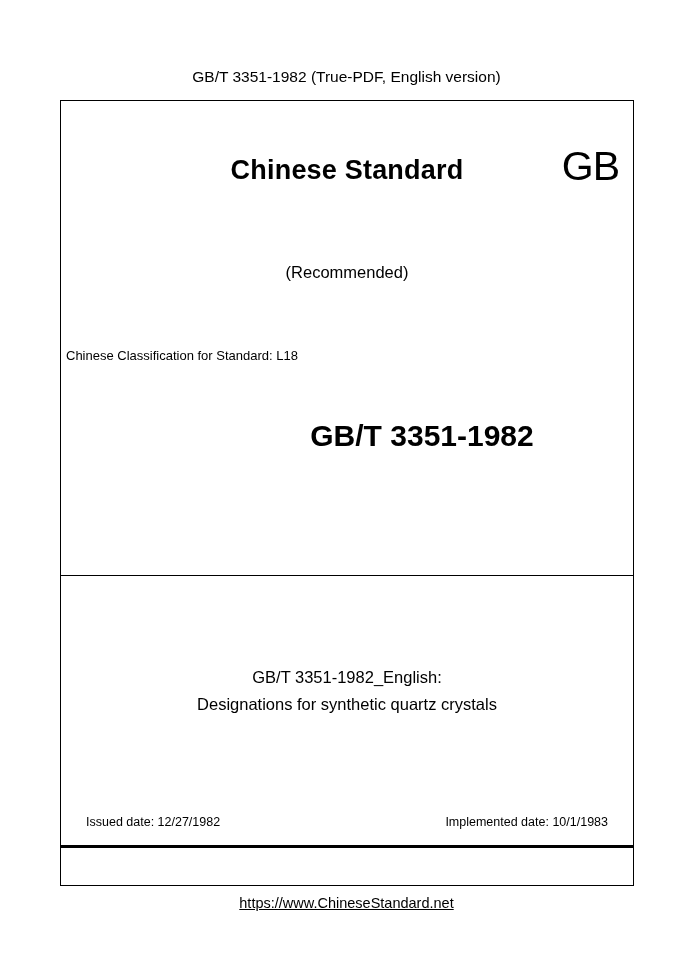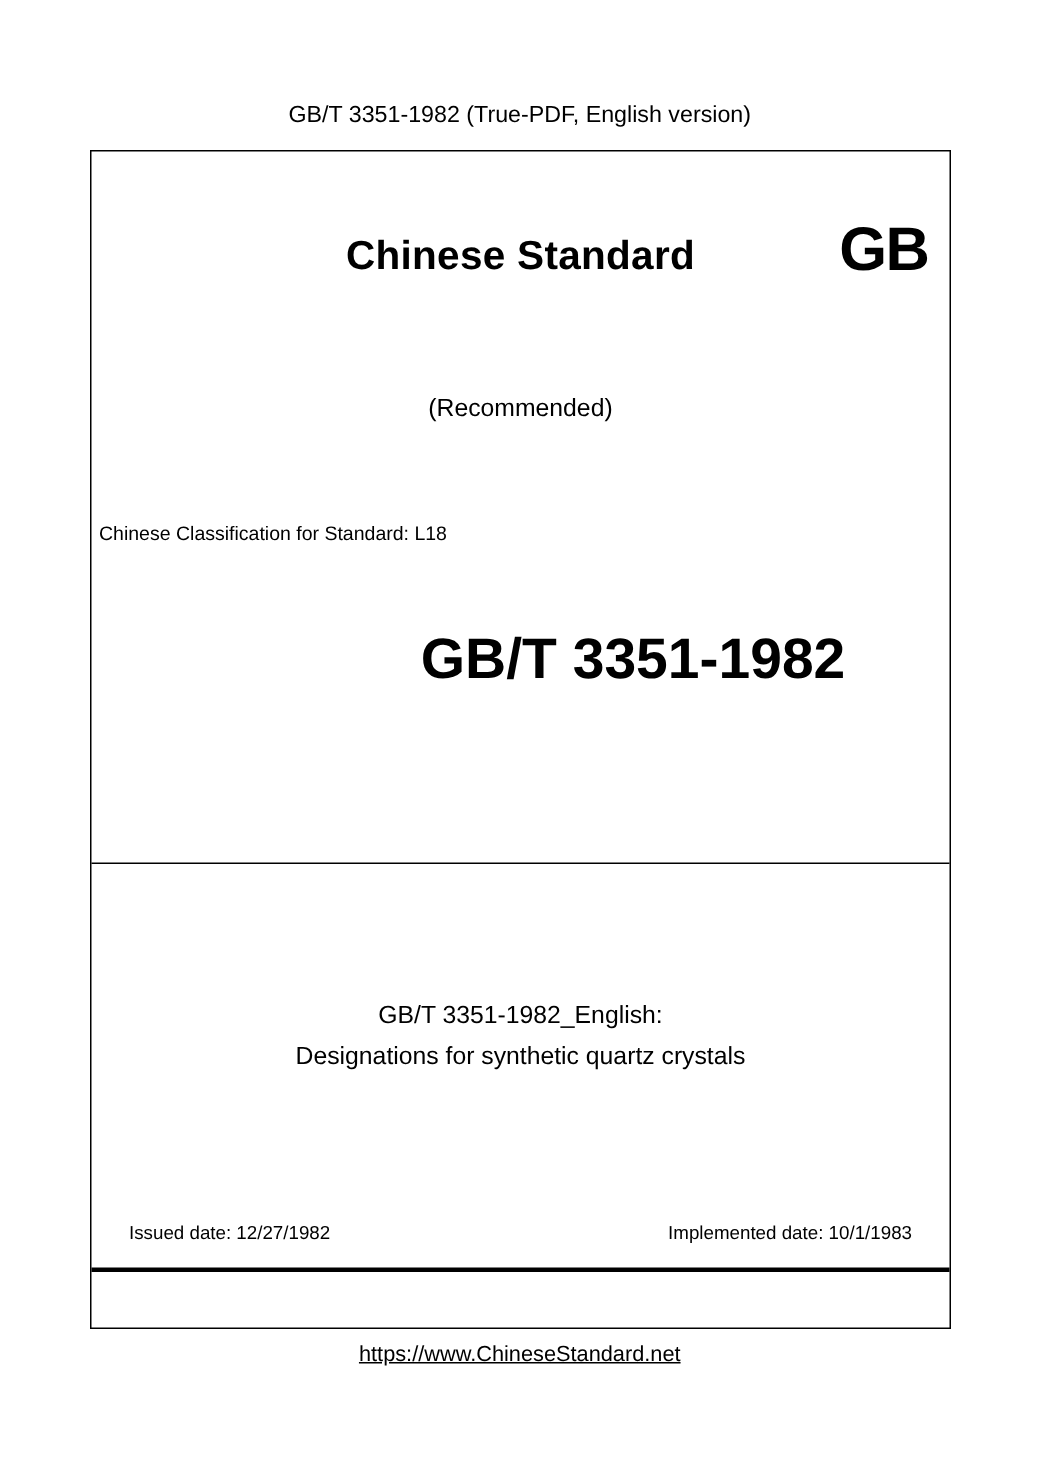--- a/index.html
+++ b/index.html
@@ -57,21 +57,21 @@
     text-align: center;
     font-size: 27px;
     font-weight: bold;
     letter-spacing: 0.2px;
   }
   .gb-mark {
     position: absolute;
     right: 14px;
     top: 42px;
     font-size: 41px;
-    font-weight: bold;
+    font-weight: normal;
     letter-spacing: -1px;
   }
   .sub-national {
     position: absolute;
     left: 0;
     top: 157px;
     width: 100%;
     text-align: center;
     font-size: 16.5px;
     line-height: 29px;
@@ -84,21 +84,21 @@
     font-size: 13px;
   }
   .std-number {
     position: absolute;
     left: 0;
     top: 318px;
     width: 100%;
     text-align: center;
     padding-left: 150px;
     box-sizing: border-box;
-    font-size: 38px;
+    font-size: 30px;
     font-weight: bold;
   }
   .lower-section {
     position: absolute;
     left: 0;
     top: 475px;
     width: 100%;
     height: 270px;
     box-sizing: border-box;
     border-bottom: 1.5px solid #000;

